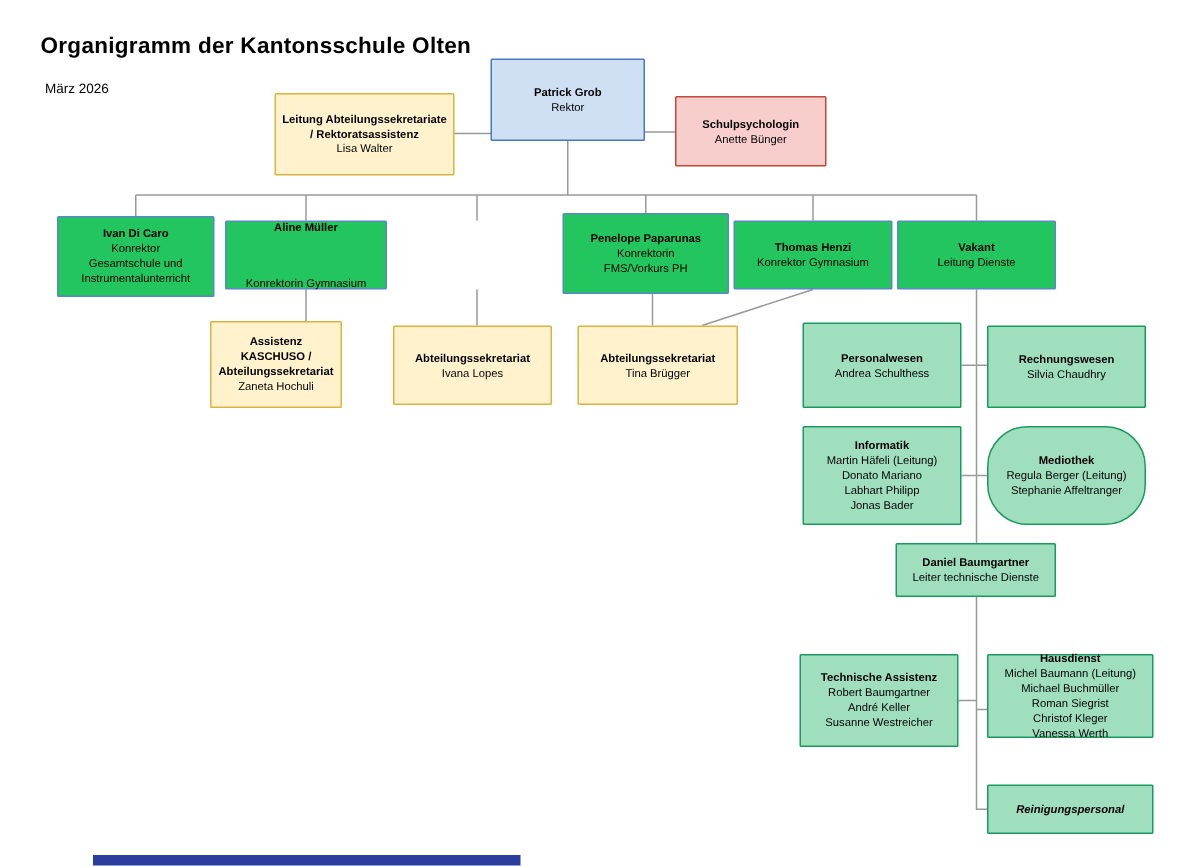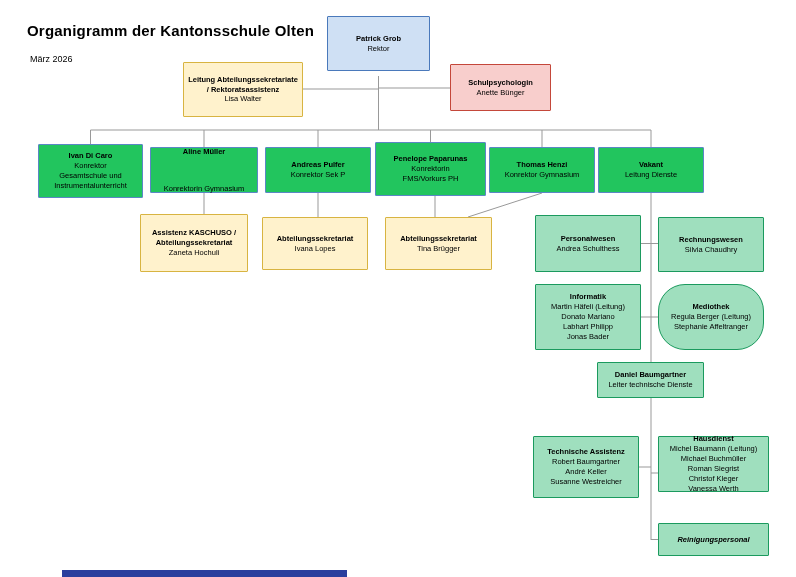--- a/index.html
+++ b/index.html
@@ -56,21 +56,21 @@
     <path d="M435 196 V217"></path>
     <path d="M542 193 L468 217"></path>
     <path d="M651 193 V540"></path>
     <path d="M641 243.5 H658"></path>
     <path d="M641 317 H658"></path>
     <path d="M639 467 H651"></path>
     <path d="M651 473 H658"></path>
     <path d="M651 539.5 H658"></path>
   </svg>
 
-  <div class="box blue-dark" style="left:327px;top:16px;width:103px;height:55px;">
+  <div class="box blue-dark" style="left:327px;top:39px;width:103px;height:55px;">
     <div class="t">Patrick Grob</div>
     <div>Rektor</div>
   </div>
 
   <div class="box yellow" style="left:183px;top:62px;width:120px;height:55px;">
     <div class="t">Leitung Abteilungssekretariate / Rektoratsassistenz</div>
     <div>Lisa Walter</div>
   </div>
 
   <div class="box red" style="left:450px;top:64px;width:101px;height:47px;">
@@ -82,42 +82,38 @@
     <div class="t">Ivan Di Caro</div>
     <div>Konrektor</div>
     <div>Gesamtschule und Instrumentalunterricht</div>
   </div>
 
   <div class="box blue" style="left:150px;top:147px;width:108px;height:46px;gap:27px;">
     <div class="t">Aline Müller</div>
     <div>Konrektorin Gymnasium</div>
   </div>
 
-  <div class="box blue" style="left:265px;top:147px;width:106px;height:46px;">
-    <div class="t">Andreas Pulfer</div>
-    <div>Konrektor Sek P</div>
-  </div>
 
   <div class="box blue" style="left:375px;top:142px;width:111px;height:54px;">
     <div class="t">Penelope Paparunas</div>
     <div>Konrektorin</div>
     <div>FMS/Vorkurs PH</div>
   </div>
 
   <div class="box blue" style="left:489px;top:147px;width:106px;height:46px;">
     <div class="t">Thomas Henzi</div>
     <div>Konrektor Gymnasium</div>
   </div>
 
   <div class="box blue" style="left:598px;top:147px;width:106px;height:46px;">
     <div class="t">Vakant</div>
     <div>Leitung Dienste</div>
   </div>
 
-  <div class="box yellow" style="left:140px;top:214px;width:108px;height:58px;">
+  <div class="box yellow" style="left:140px;top:214px;width:88px;height:58px;">
     <div class="t">Assistenz KASCHUSO / Abteilungssekretariat</div>
     <div>Zaneta Hochuli</div>
   </div>
 
   <div class="box yellow" style="left:262px;top:217px;width:106px;height:53px;">
     <div class="t">Abteilungssekretariat</div>
     <div>Ivana Lopes</div>
   </div>
 
   <div class="box yellow" style="left:385px;top:217px;width:107px;height:53px;">

